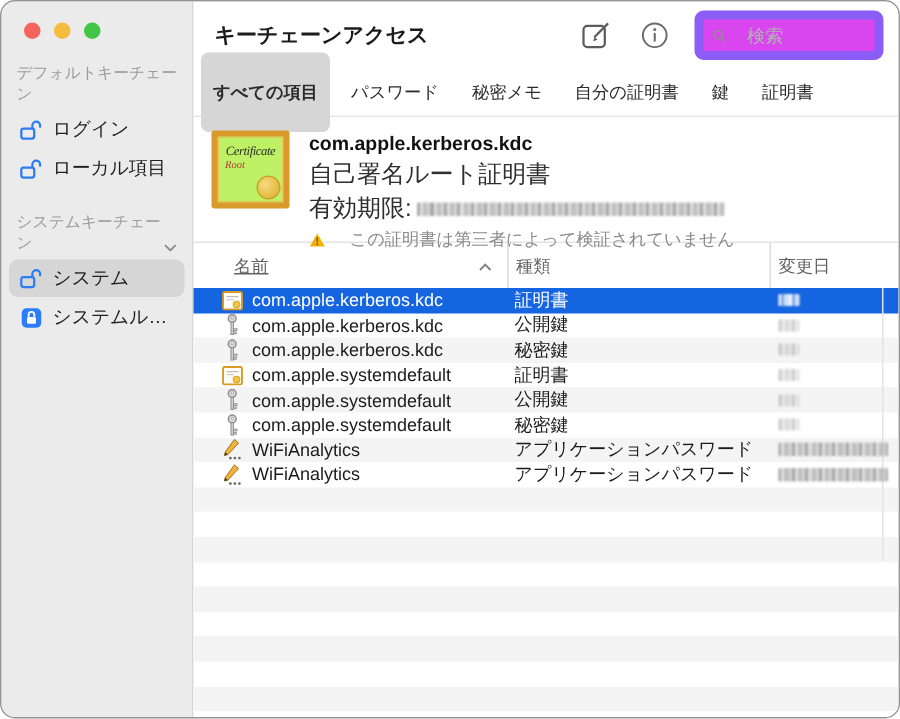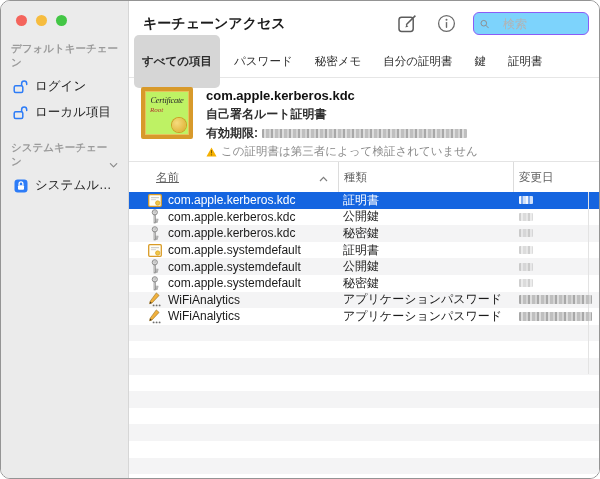--- a/index.html
+++ b/index.html
@@ -6,54 +6,54 @@
     font-family:"Liberation Sans","DejaVu Sans",sans-serif;-webkit-font-smoothing:antialiased;}
   .window{position:absolute;inset:0;border:1px solid #949494;border-radius:10px;
     overflow:hidden;box-sizing:border-box;background:#fff;}
   
   .sidebar{position:absolute;top:0;left:0;bottom:0;width:128px;background:#ebebeb;
     border-right:1px solid #d6d6d6;box-sizing:border-box;}
   .traffic-lights{display:flex;gap:9px;padding:14px 0 0 15px;}
   .tl{width:11px;height:11px;border-radius:50%;display:inline-block;}
   .sb-section{margin-top:16px;}
   .sb-label{display:flex;align-items:flex-end;justify-content:space-between;
-    padding:0 10px 0 10px;font-size:10.5px;color:#9b9b9b;margin-bottom:4px;font-weight:bold;}
+    padding:0 10px 0 10px;font-size:10.5px;color:#9b9b9b;margin-bottom:4px;}
   .sb-item{display:flex;align-items:center;gap:7px;height:25px;margin:1px 5px;
     padding-left:7px;border-radius:6px;font-size:12.5px;color:#1f1f1f;white-space:nowrap;overflow:hidden;}
   .sb-item.selected{background:#d6d6d6;}
   .sb-icon{width:15px;height:14px;display:flex;align-items:center;justify-content:center;flex:0 0 auto;}
   
   .main{position:absolute;top:0;left:128px;right:0;bottom:0;background:#fff;}
   .toolbar{display:flex;align-items:center;height:45px;padding:0 10px 0 14px;}
   .win-title{font-size:14px;font-weight:bold;color:#1c1c1c;}
   .tb-spacer{flex:1;}
   .tb-btn{display:flex;align-items:center;justify-content:center;margin-left:19px;cursor:default;}
   .search{display:flex;align-items:center;gap:12px;width:104px;height:21px;margin-left:17px;
-    border:1px solid #8b5cf6;border-radius:6px;background:#7dd3fc;padding:0 4px 0 6px;}
+    border:6px solid #8b5cf6;border-radius:6px;background:#d946ef;padding:0 4px 0 6px;}
   .search input{border:none;outline:none;width:100%;font-size:12px;color:#333;background:transparent;
     font-family:"Liberation Sans","DejaVu Sans",sans-serif;}
   .search input::placeholder{color:#b3b3b3;}
   
   .tabs{display:flex;align-items:center;gap:6px;height:31px;padding-left:5px;
     border-bottom:1px solid #e6e6e6;}
   .tab{font-size:11.5px;color:#2b2b2b;padding:19px 8px;border-radius:5px;white-space:nowrap;}
   .tab.selected{background:#d6d6d6;font-weight:bold;}
   
   .detail{display:flex;gap:13px;padding:9px 14px 0 12px;height:74px;border-bottom:1px solid #e4e4e4;}
   .cert-badge{position:relative;width:44px;height:44px;flex:0 0 auto;background:#bef264;
     border:4px solid #d89a2b;box-shadow:inset 0 0 0 1px #e7c35d;border-radius:2px;}
   .cert-word{font-family:"Liberation Serif","DejaVu Serif",serif;font-style:italic;
     font-size:8.5px;color:#2b2b2b;text-align:center;margin-top:4px;letter-spacing:-0.3px;}
   .cert-root{font-family:"Liberation Serif","DejaVu Serif",serif;font-style:italic;
     font-size:7px;color:#b23b30;margin:1px 0 0 5px;}
   .cert-seal{position:absolute;right:3px;bottom:3px;width:14px;height:14px;border-radius:50%;
     background:radial-gradient(circle at 35% 35%,#f6dc7e,#dca92a);box-shadow:0 0 0 1px #cf9d24;}
   .d-title{font-size:13px;font-weight:bold;color:#111;margin:1px 0 3px;}
-  .d-line{font-size:12px;color:#2e2e2e;margin-bottom:2px;display:flex;align-items:center;font-weight:bold;}
-  .d-warning{font-size:11.5px;color:#8a8a8a;display:flex;align-items:center;gap:4px;margin-top:2px;}
+  .d-line{font-size:16px;color:#2e2e2e;margin-bottom:2px;display:flex;align-items:center;}
+  .d-warning{font-size:11.5px;color:#8a8a8a;display:flex;align-items:center;gap:16px;margin-top:2px;}
   .redact{display:inline-block;border-radius:1px;vertical-align:middle;filter:blur(.7px);
     background:repeating-linear-gradient(90deg,#a8a8a8 0 2px,#dedede 2px 4px,#bfbfbf 4px 7px,#d4d4d4 7px 9px);}
   .redact.expiry{width:205px;height:9px;margin-left:4px;}
   .redact.short{width:14px;height:8px;opacity:.55;}
   .redact.long{width:73px;height:9px;}
   .row.selected .redact{background:repeating-linear-gradient(90deg,rgba(255,255,255,.95) 0 2px,rgba(255,255,255,.45) 2px 4px,rgba(255,255,255,.8) 4px 7px);opacity:1;}
   
   .thead{display:grid;grid-template-columns:209px 175px 1fr;height:30px;align-items:center;
     font-size:11.5px;color:#616161;}
   .th{height:100%;display:flex;align-items:center;box-sizing:border-box;}
@@ -106,20 +106,29 @@
             <span>ローカル項目</span>
           </div>
         </div>
         <div class="sb-section">
           <div class="sb-label">
             <span>システムキーチェーン</span>
             <svg width="10" height="7" viewBox="0 0 10 7">
               <polyline points="1.5,1.5 5,5 8.5,1.5" fill="none" stroke="#8a8a8a" stroke-width="1.3" stroke-linecap="round" stroke-linejoin="round"></polyline>
             </svg>
           </div>
+          <div class="sb-item selected">
+            <span class="sb-icon">
+              <svg width="15" height="14" viewBox="0 0 15 14">
+                <rect x="1.2" y="5.8" width="8.6" height="6.6" rx="1.5" fill="none" stroke="#2d7cf7" stroke-width="1.5"></rect>
+                <path d="M8.6 5.6 L8.6 3.7 C8.6 2.1 9.8 1.1 11.2 1.1 C12.6 1.1 13.7 2.2 13.7 3.7 L13.7 4.5" fill="none" stroke="#2d7cf7" stroke-width="1.5" stroke-linecap="round"></path>
+              </svg>
+            </span>
+            <span>システム</span>
+          </div>
           <div class="sb-item">
             <span class="sb-icon">
               <svg width="14" height="14" viewBox="0 0 14 14">
                 <rect x="0.5" y="0.5" width="13" height="13" rx="3.2" fill="#2d7cf7"></rect>
                 <rect x="4" y="6.3" width="6" height="4.5" rx="1" fill="#fff"></rect>
                 <path d="M5.1 6.2 V4.8 a1.9 1.9 0 0 1 3.8 0 V6.2" fill="none" stroke="#fff" stroke-width="1.3"></path>
               </svg>
             </span>
             <span>システムル…</span>
           </div>

